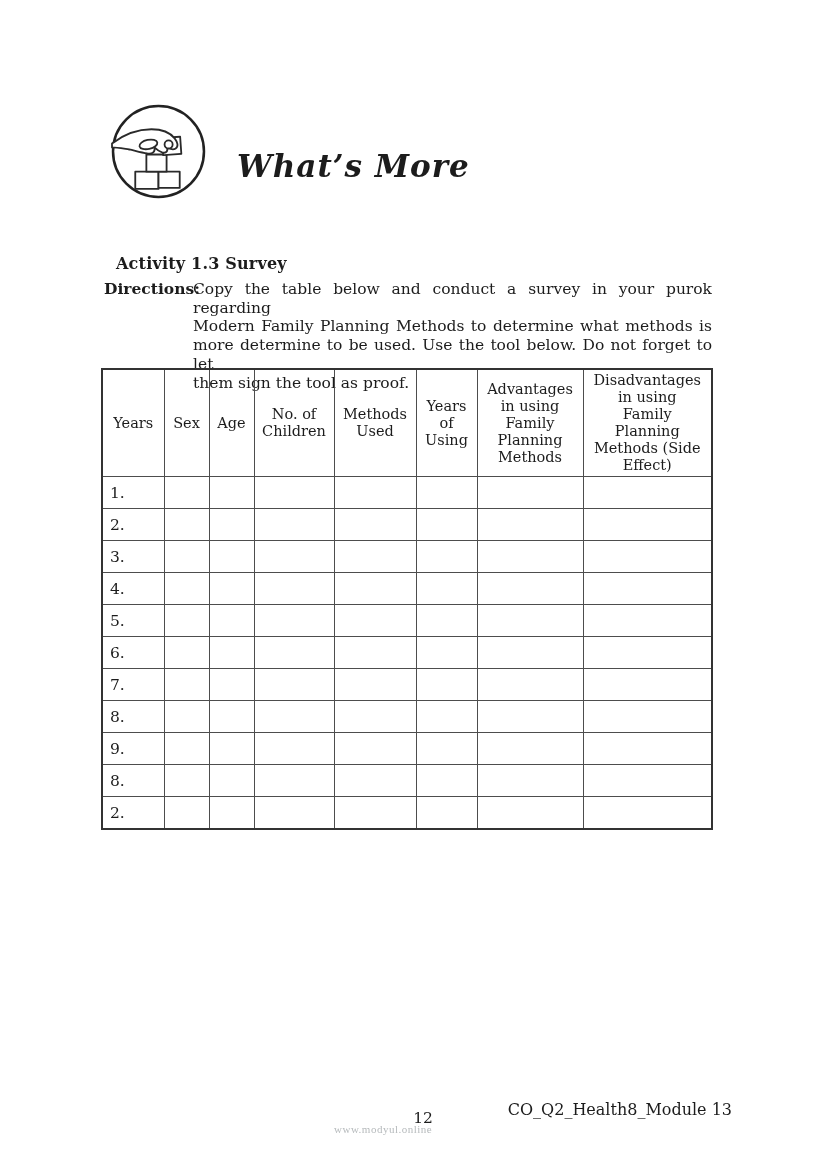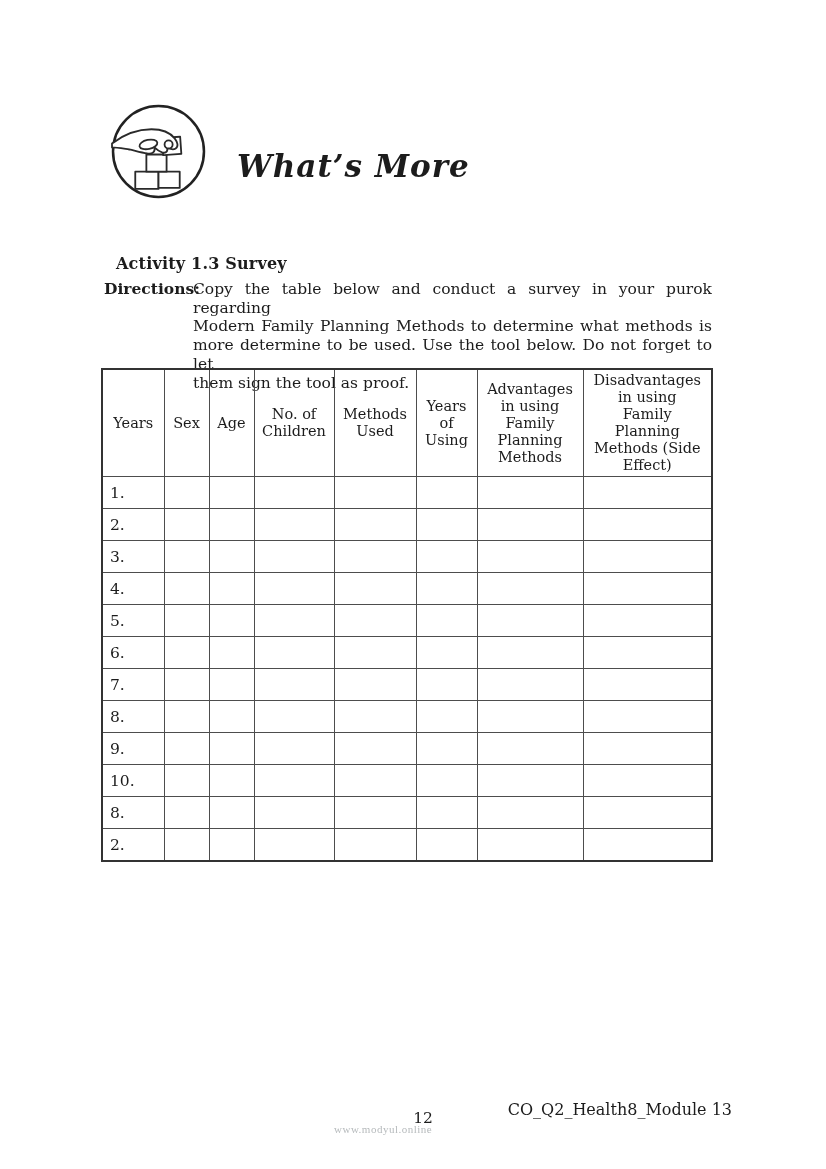--- a/index.html
+++ b/index.html
@@ -238,30 +238,20 @@
           <td class="row-label">9.</td>
           <td></td>
           <td></td>
           <td></td>
           <td></td>
           <td></td>
           <td></td>
           <td></td>
         </tr>
         <tr>
-          <td class="row-label">10.</td>
-          <td></td>
-          <td></td>
-          <td></td>
-          <td></td>
-          <td></td>
-          <td></td>
-          <td></td>
-        </tr>
-        <tr>
           <td class="row-label">8.</td>
           <td></td>
           <td></td>
           <td></td>
           <td></td>
           <td></td>
           <td></td>
           <td></td>
         </tr>
         <tr>

